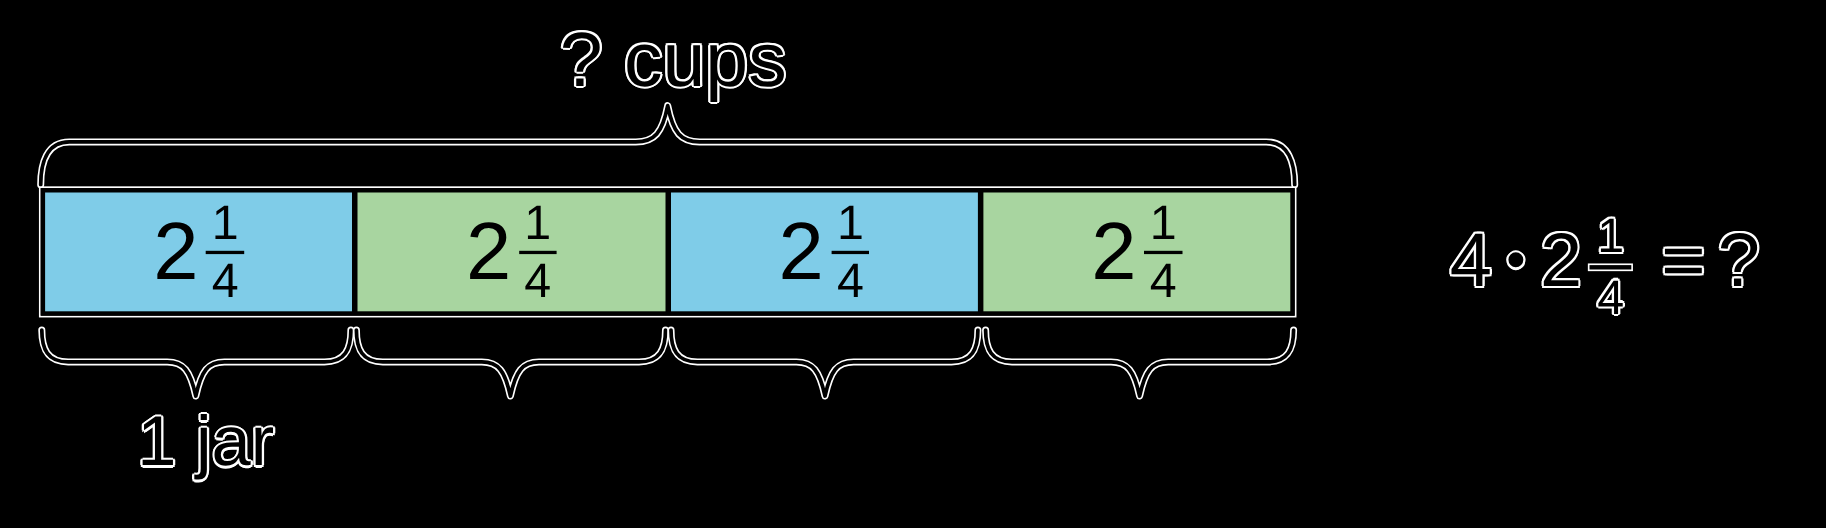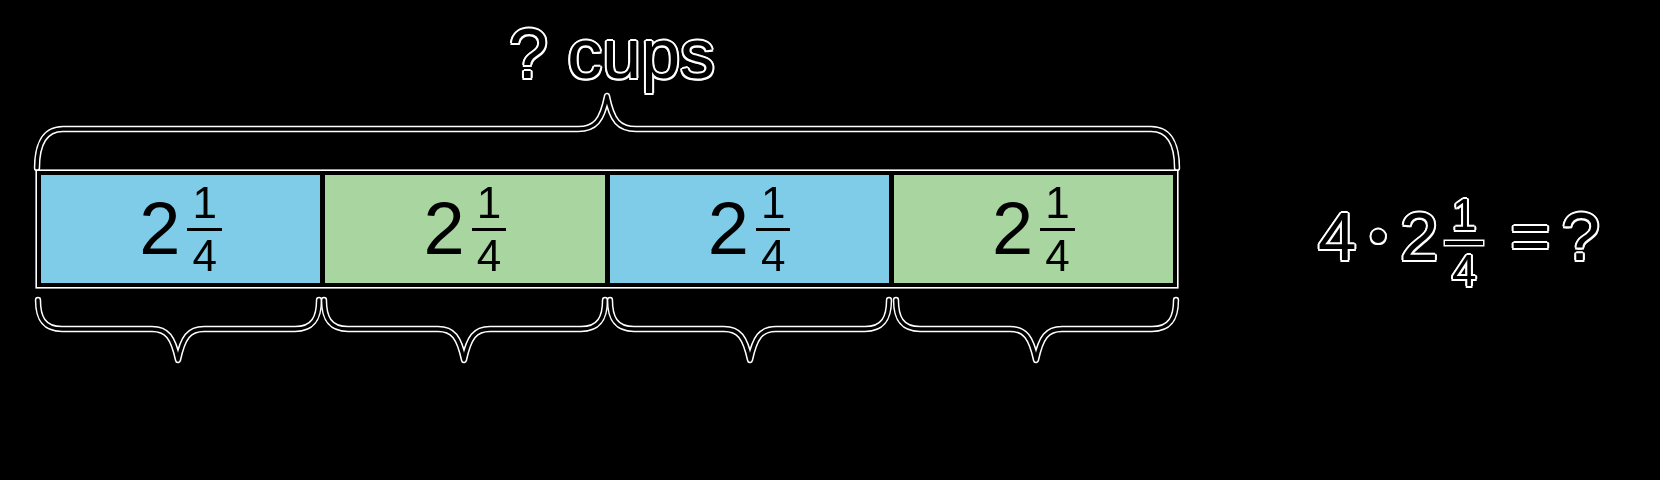--- a/index.html
+++ b/index.html
@@ -164,20 +164,21 @@
       <div class="mixed">
         <span class="whole">2</span>
         <span class="frac">
           <span class="num">1</span>
           <span class="den">4</span>
         </span>
       </div>
     </div>
   </div>
 
+  <div class="jar-label outlined">1 jar</div>
 
   <div class="equation">
     <span class="eq-item outlined">4</span>
     <span class="eq-dot outlined">•</span>
     <span class="eq-item outlined">2</span>
     <span class="eq-frac">
       <span class="outlined">1</span>
       <span class="eq-bar"></span>
       <span class="outlined">4</span>
     </span>

